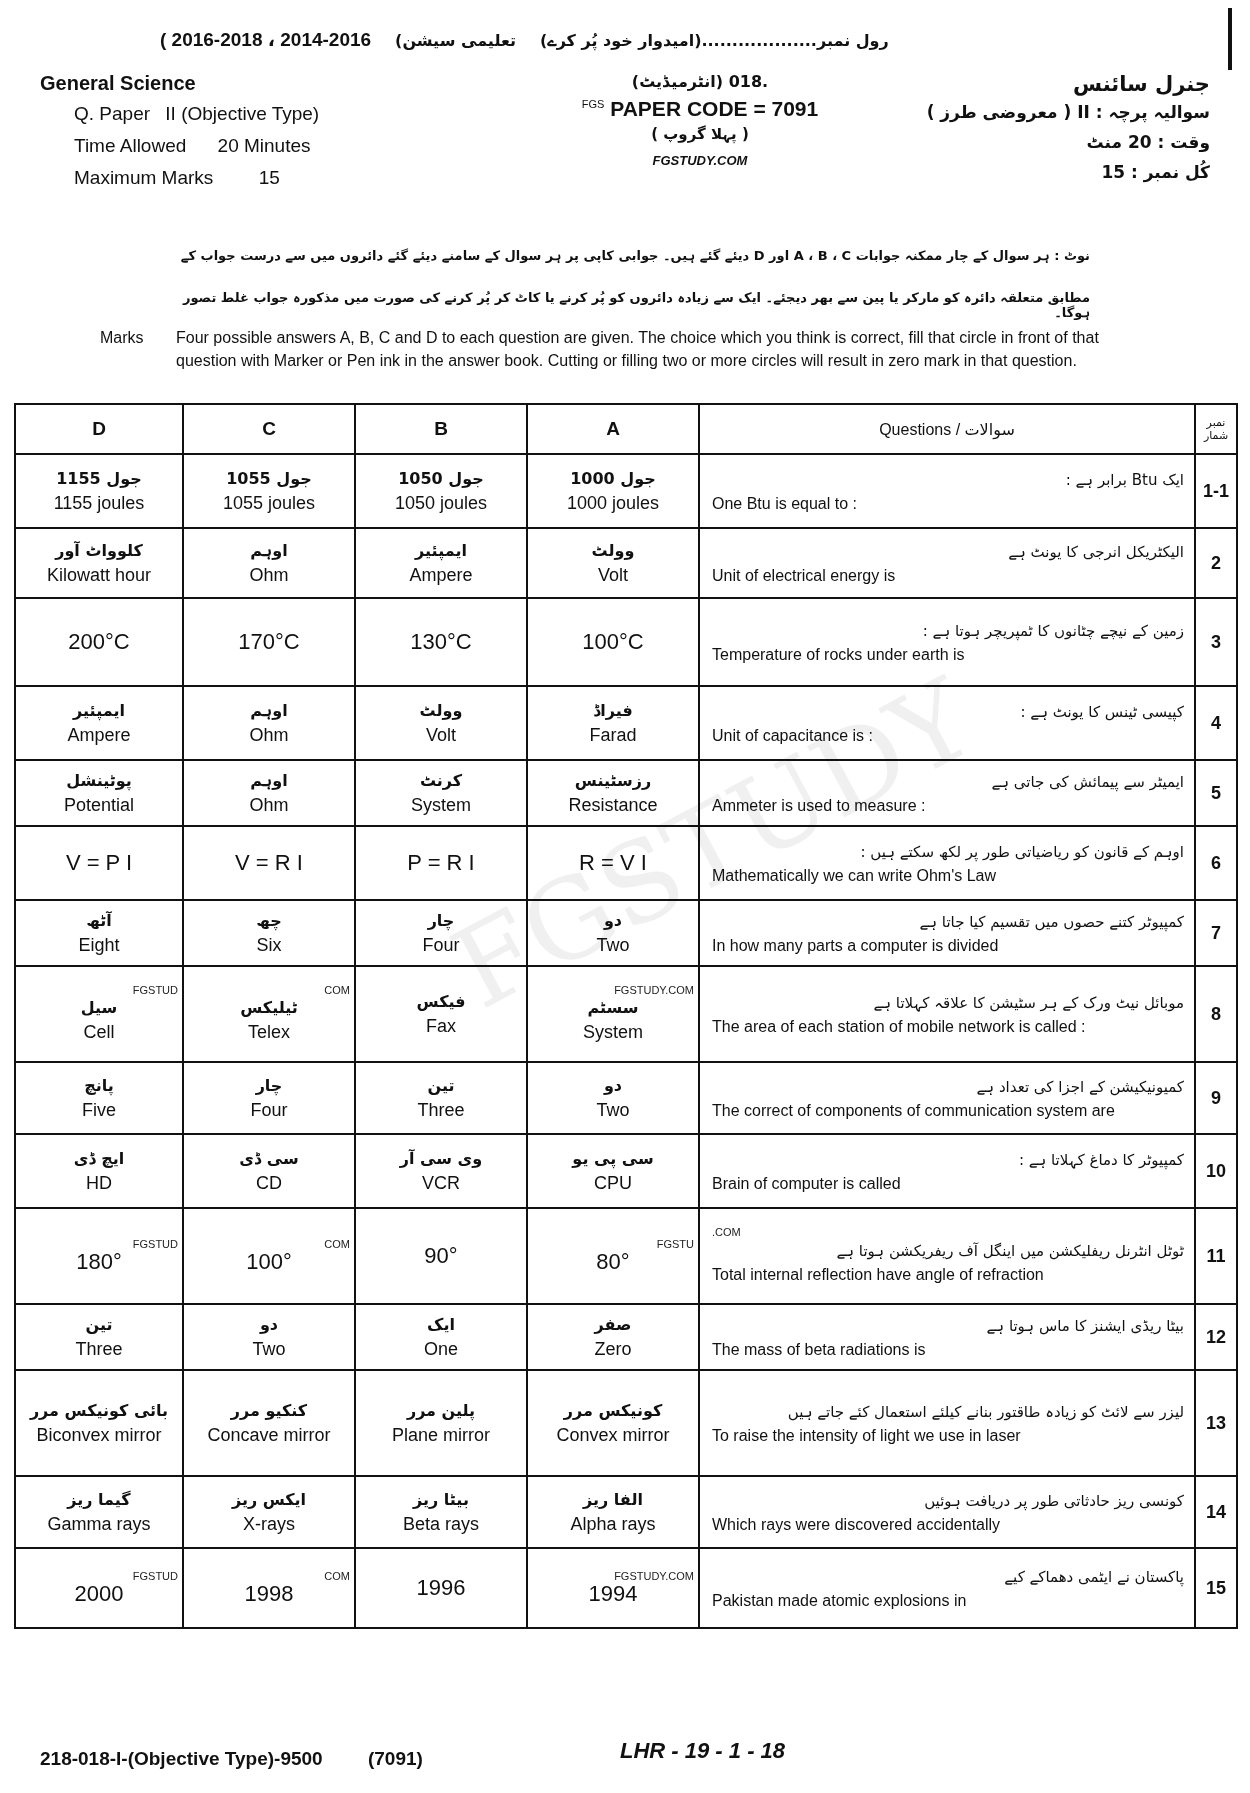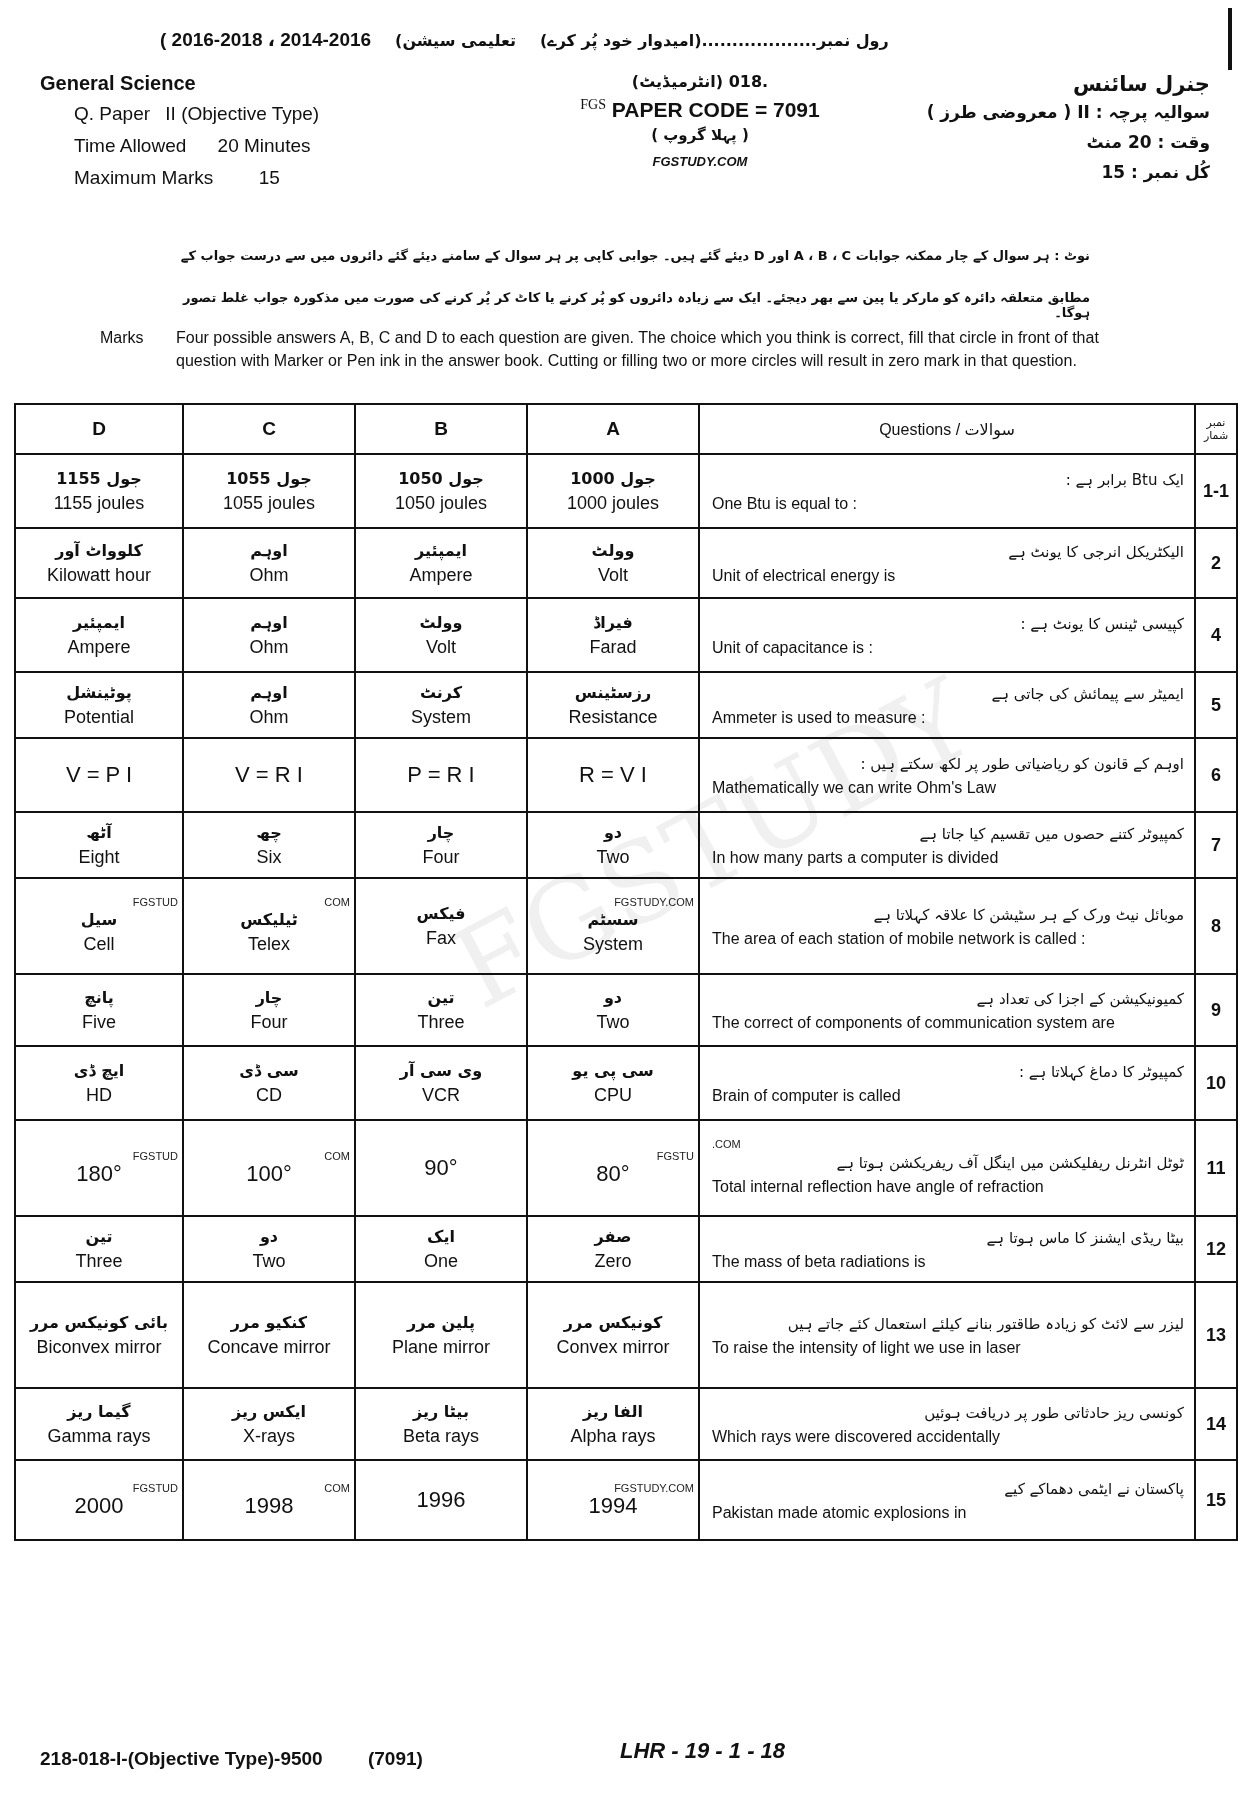--- a/index.html
+++ b/index.html
@@ -11,21 +11,21 @@
   .right-bar { position: absolute; top: 8px; right: 18px; width: 4px; height: 62px; background: #111; }
 
   .hdr-left { position: absolute; left: 40px; top: 72px; width: 430px; font-size: 19px; }
   .hdr-left .subject { font-weight: bold; font-size: 20px; margin-bottom: 8px; }
   .hdr-left .line { margin: 0 0 6px 34px; height: 26px; }
   .hdr-left .line span { display: inline-block; }
   .hdr-left .val { margin-left: 26px; }
 
   .hdr-center { position: absolute; left: 560px; top: 72px; width: 280px; text-align: center; font-size: 18px; }
   .hdr-center .code { font-weight: bold; font-size: 21px; margin-top: 6px; }
-  .hdr-center .fgs { font-size: 14px; vertical-align: super; font-weight: normal; font-family: Liberation Serif, serif; }
+  .hdr-center .fgs { font-size: 11px; vertical-align: super; font-weight: normal; }
   .hdr-center .group { font-family: "DejaVu Sans", sans-serif; font-size: 15px; margin-top: 4px; font-weight: bold; }
   .hdr-center .site { font-size: 13px; font-style: italic; font-weight: bold; margin-top: 10px; }
 
   .hdr-right { position: absolute; right: 40px; top: 72px; width: 340px; text-align: right; direction: rtl; font-family: "DejaVu Sans", sans-serif; font-size: 17px; font-weight: bold; }
   .hdr-right div { height: 30px; }
   .hdr-right .big { font-size: 21px; }
 
   .urdu-note { position: absolute; left: 170px; width: 920px; direction: rtl; font-family: "DejaVu Sans", sans-serif; font-size: 13px; font-weight: bold; text-align: right; }
   .note-en { position: absolute; left: 100px; top: 326px; width: 1010px; font-size: 16px; line-height: 23px; display: flex; }
   .note-en .lbl { width: 76px; flex: none; }
@@ -162,20 +162,39 @@
         <td class="opt">
           <span class="ur">وولٹ</span>
           <span class="en">Volt</span>
         </td>
         <td class="qcell">
           <span class="ur">الیکٹریکل انرجی کا یونٹ ہے</span>
           <span class="en">Unit of electrical energy is</span>
         </td>
         <td class="num">2</td>
       </tr>
+      <tr style="height: 88px;">
+        <td class="opt">
+          <span class="en big">200°C</span>
+        </td>
+        <td class="opt">
+          <span class="en big">170°C</span>
+        </td>
+        <td class="opt">
+          <span class="en big">130°C</span>
+        </td>
+        <td class="opt">
+          <span class="en big">100°C</span>
+        </td>
+        <td class="qcell">
+          <span class="ur">زمین کے نیچے چٹانوں کا ٹمپریچر ہوتا ہے :</span>
+          <span class="en">Temperature of rocks under earth is</span>
+        </td>
+        <td class="num">3</td>
+      </tr>
       <tr style="height: 74px;">
         <td class="opt">
           <span class="ur">ایمپئیر</span>
           <span class="en">Ampere</span>
         </td>
         <td class="opt">
           <span class="ur">اوہم</span>
           <span class="en">Ohm</span>
         </td>
         <td class="opt">

